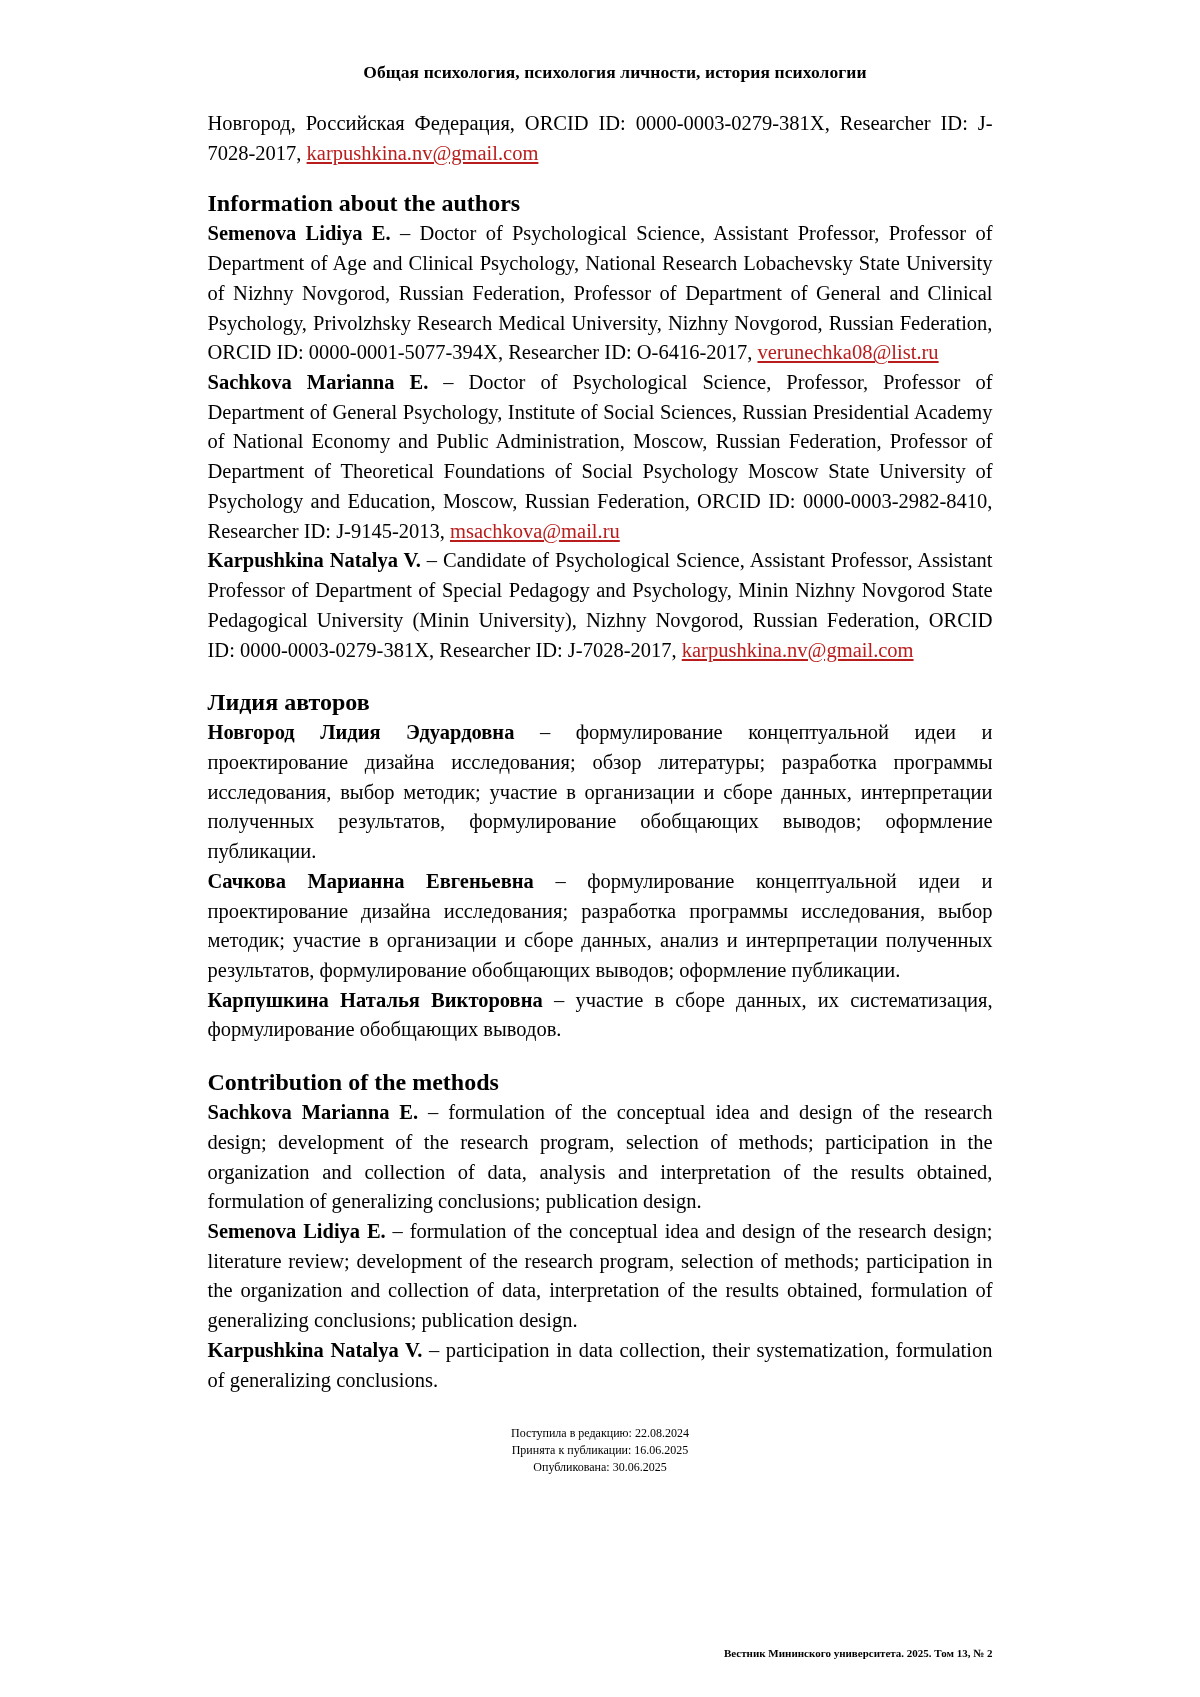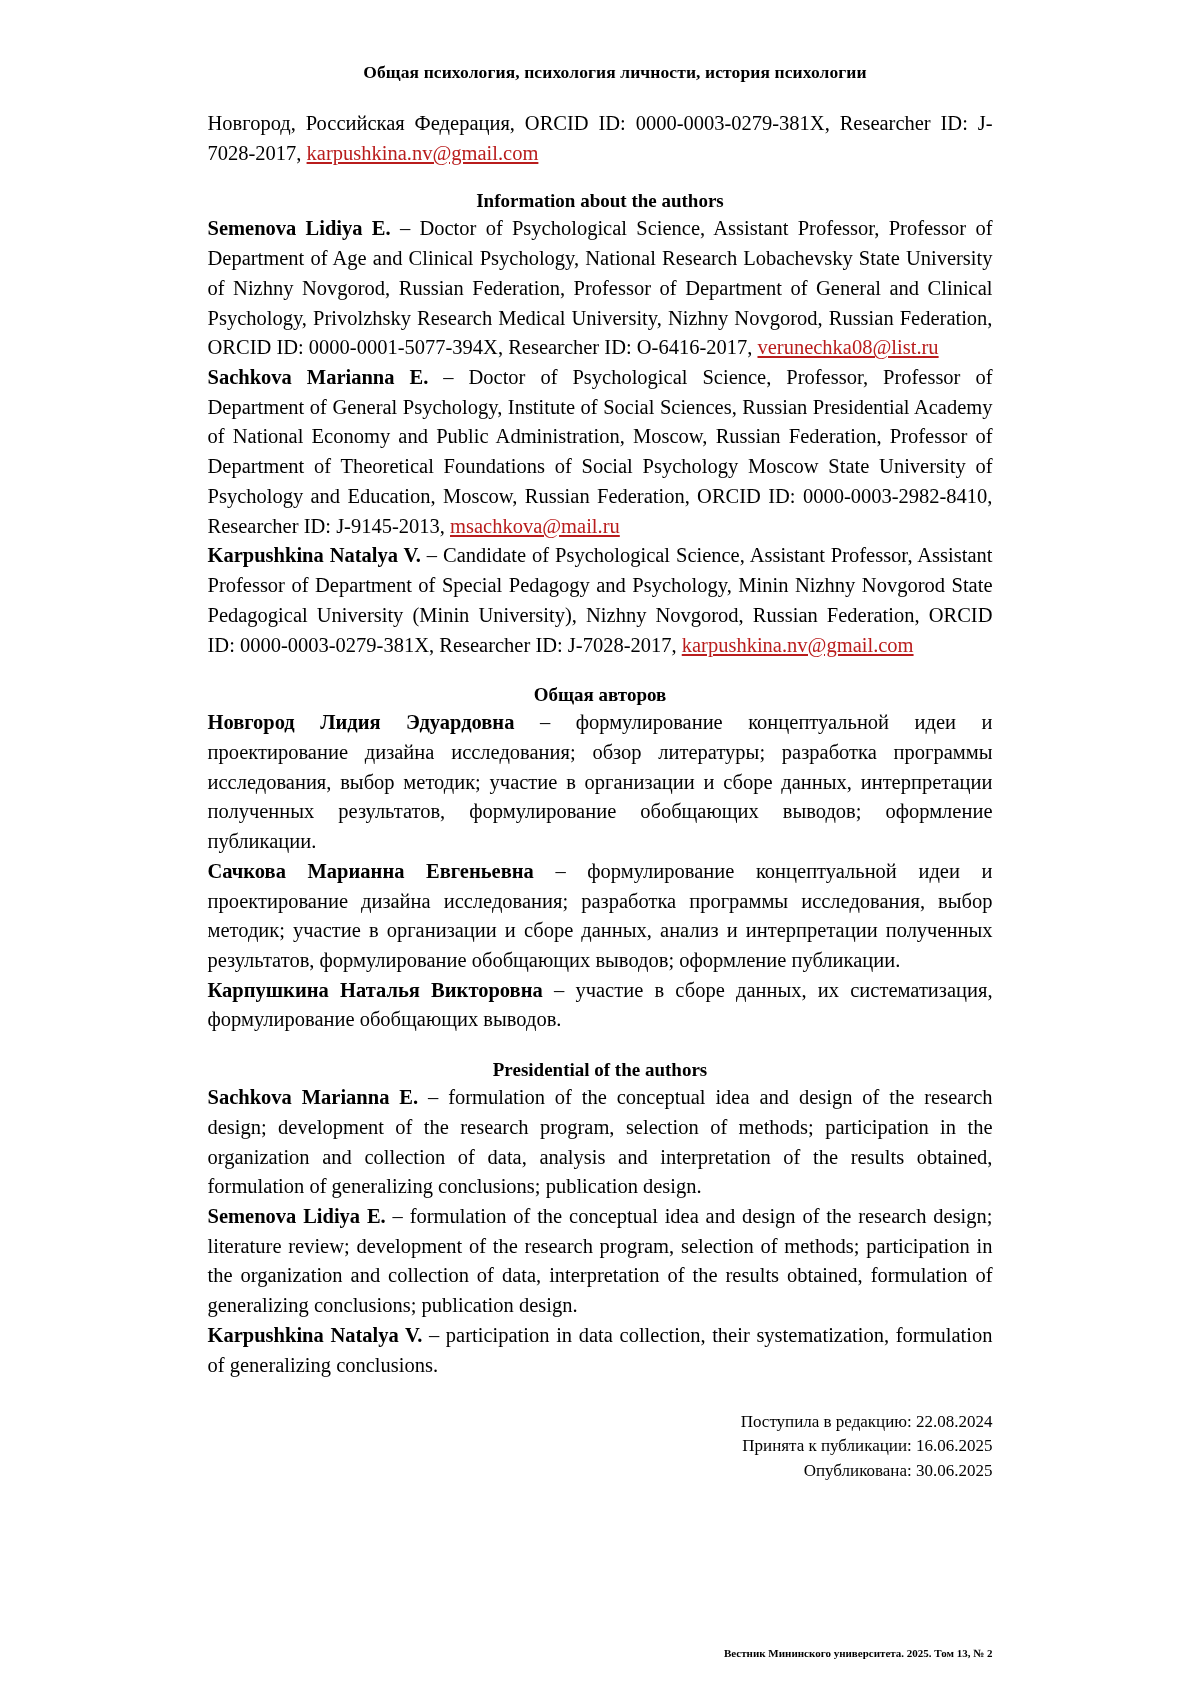--- a/index.html
+++ b/index.html
@@ -32,43 +32,42 @@
     margin: 0;
     font-size: 20.5px;
     line-height: 1.45;
     text-align: justify;
     text-justify: inter-word;
   }
   .para {
     margin-bottom: 0;
   }
   .section-title {
-    text-align: center;
     font-weight: bold;
-    font-size: 19px;
+    font-size: 24px;
     margin: 22px 0 2px 0;
   }
   .section-title.tight {
     margin-top: 24px;
   }
   .name {
     font-weight: bold;
   }
   a.link {
     color: #b91c1c;
     text-decoration: underline;
     word-break: break-word;
   }
   .dates {
     margin-top: 30px;
   }
   .dates div {
-    font-size: 17px;
+    font-size: 12px;
     line-height: 1.42;
-    text-align: right;
+    text-align: center;
   }
   .footer {
     position: absolute;
     left: 100px;
     right: 100px;
     bottom: 38px;
     text-align: right;
     font-weight: bold;
     font-size: 11px;
     margin-top: 17px;
@@ -92,35 +91,35 @@
   </p>
 
   <p class="para">
     <span class="name">Sachkova Marianna E.</span><span> – Doctor of Psychological Science, Professor, Professor of Department of General Psychology, Institute of Social Sciences, Russian Presidential Academy of National Economy and Public Administration, Moscow, Russian Federation, Professor of Department of Theoretical Foundations of Social Psychology Moscow State University of Psychology and Education, Moscow, Russian Federation, ORCID ID: 0000-0003-2982-8410, Researcher ID: J-9145-2013, </span><a class="link" href="#">msachkova@mail.ru</a>
   </p>
 
   <p class="para">
     <span class="name">Karpushkina Natalya V.</span><span> – Candidate of Psychological Science, Assistant Professor, Assistant Professor of Department of Special Pedagogy and Psychology, Minin Nizhny Novgorod State Pedagogical University (Minin University), Nizhny Novgorod, Russian Federation, ORCID ID: 0000-0003-0279-381X, Researcher ID: J-7028-2017, </span><a class="link" href="#">karpushkina.nv@gmail.com</a>
   </p>
 
-  <div class="section-title tight">Общая авторов</div>
+  <div class="section-title tight">Лидия авторов</div>
 
   <p class="para">
     <span class="name">Новгород Лидия Эдуардовна</span><span> – формулирование концептуальной идеи и проектирование дизайна исследования; обзор литературы; разработка программы исследования, выбор методик; участие в организации и сборе данных, интерпретации полученных результатов, формулирование обобщающих выводов; оформление публикации.</span>
   </p>
 
   <p class="para">
     <span class="name">Сачкова Марианна Евгеньевна</span><span> – формулирование концептуальной идеи и проектирование дизайна исследования; разработка программы исследования, выбор методик; участие в организации и сборе данных, анализ и интерпретации полученных результатов, формулирование обобщающих выводов; оформление публикации.</span>
   </p>
 
   <p class="para">
     <span class="name">Карпушкина Наталья Викторовна</span><span> – участие в сборе данных, их систематизация, формулирование обобщающих выводов.</span>
   </p>
 
-  <div class="section-title tight">Presidential of the authors</div>
+  <div class="section-title tight">Contribution of the methods</div>
 
   <p class="para">
     <span class="name">Sachkova Marianna E.</span><span> – formulation of the conceptual idea and design of the research design; development of the research program, selection of methods; participation in the organization and collection of data, analysis and interpretation of the results obtained, formulation of generalizing conclusions; publication design.</span>
   </p>
 
   <p class="para">
     <span class="name">Semenova Lidiya E.</span><span> – formulation of the conceptual idea and design of the research design; literature review; development of the research program, selection of methods; participation in the organization and collection of data, interpretation of the results obtained, formulation of generalizing conclusions; publication design.</span>
   </p>
 
   <p class="para">

